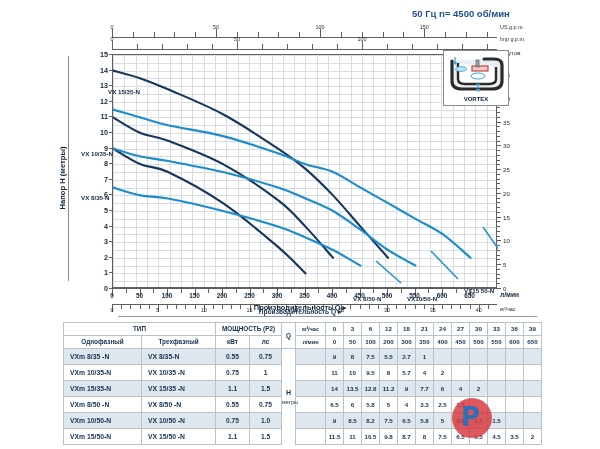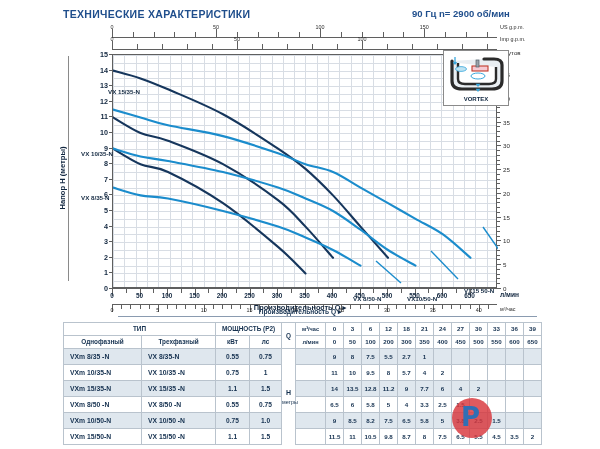--- a/index.html
+++ b/index.html
@@ -138,22 +138,21 @@
   }
   #wm-text {
     position:absolute; left:44px; top:10px; font-size:21px; font-weight:bold;
     font-style:italic; color:#2f6fb5; letter-spacing:-0.5px; opacity:0.95;
   }
 </style>
 </head>
 <body>
 
 <div id="header">
-  <div id="title">ТЕХНИЧЕСКИЕ ХАРАКТЕРИСТИКИ</div>
-  <div id="freq">90 Гц  n= 2900 об/мин</div>
+  <div id="freq">50 Гц  n= 4500 об/мин</div>
 </div>
 
 <div id="chart-block">
 
   <div class="topscale" id="top-us" style="top:2px;">
     <div class="line"></div>
   <div class="tkm" style="left: 0px;"></div>
       <div class="lb" style="left: 0px;">0</div>
       <div class="tk" style="left: 20.8108px;"></div>
       <div class="tk" style="left: 41.6216px;"></div>

